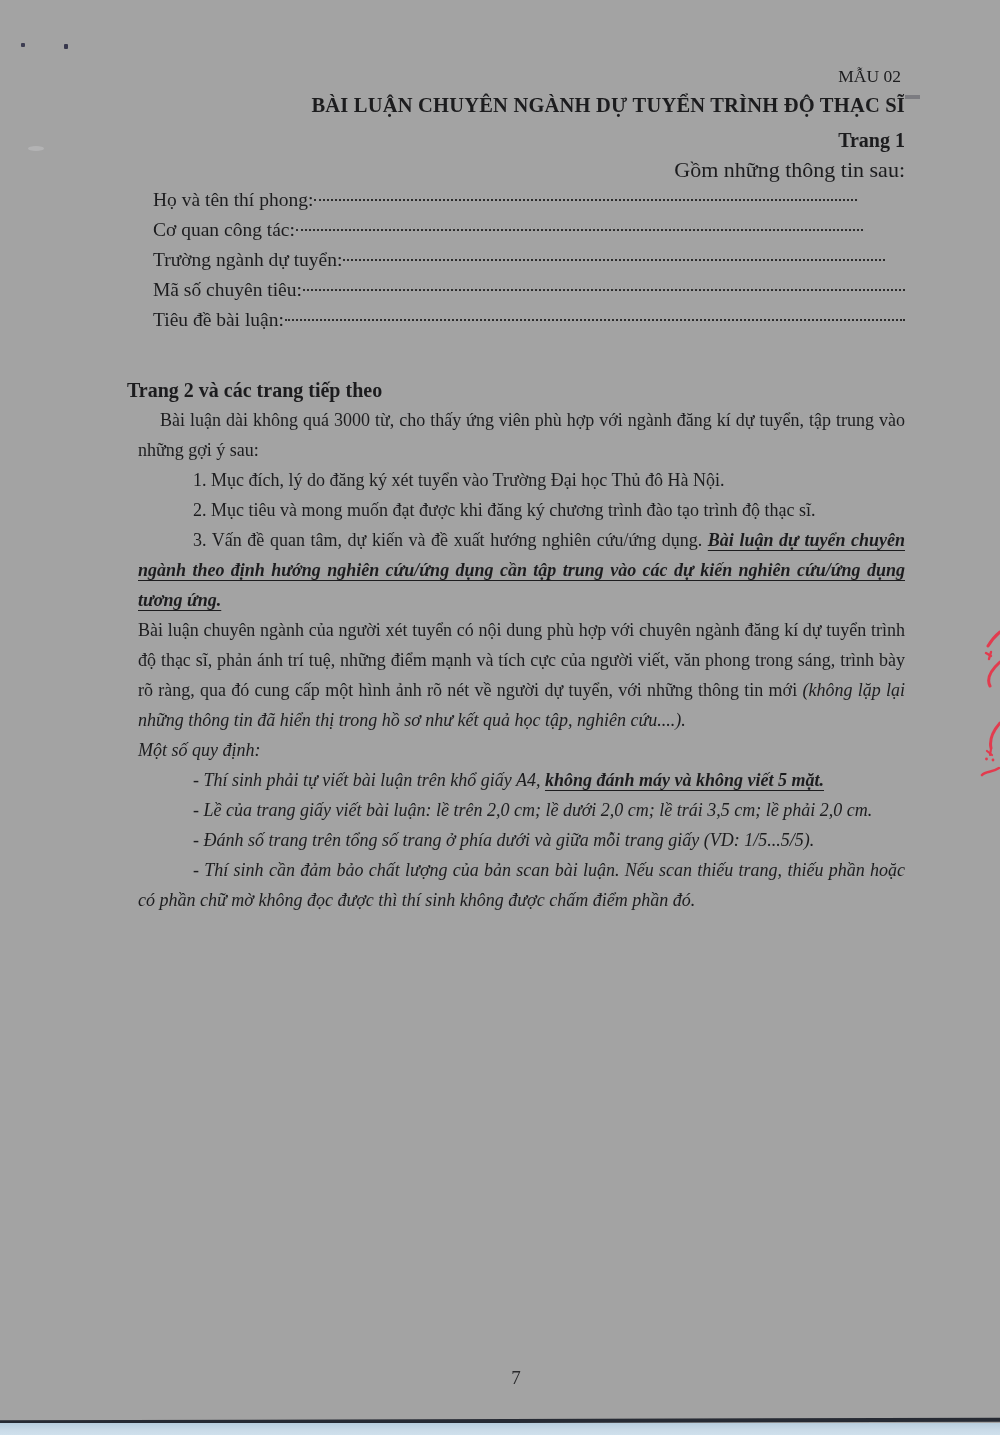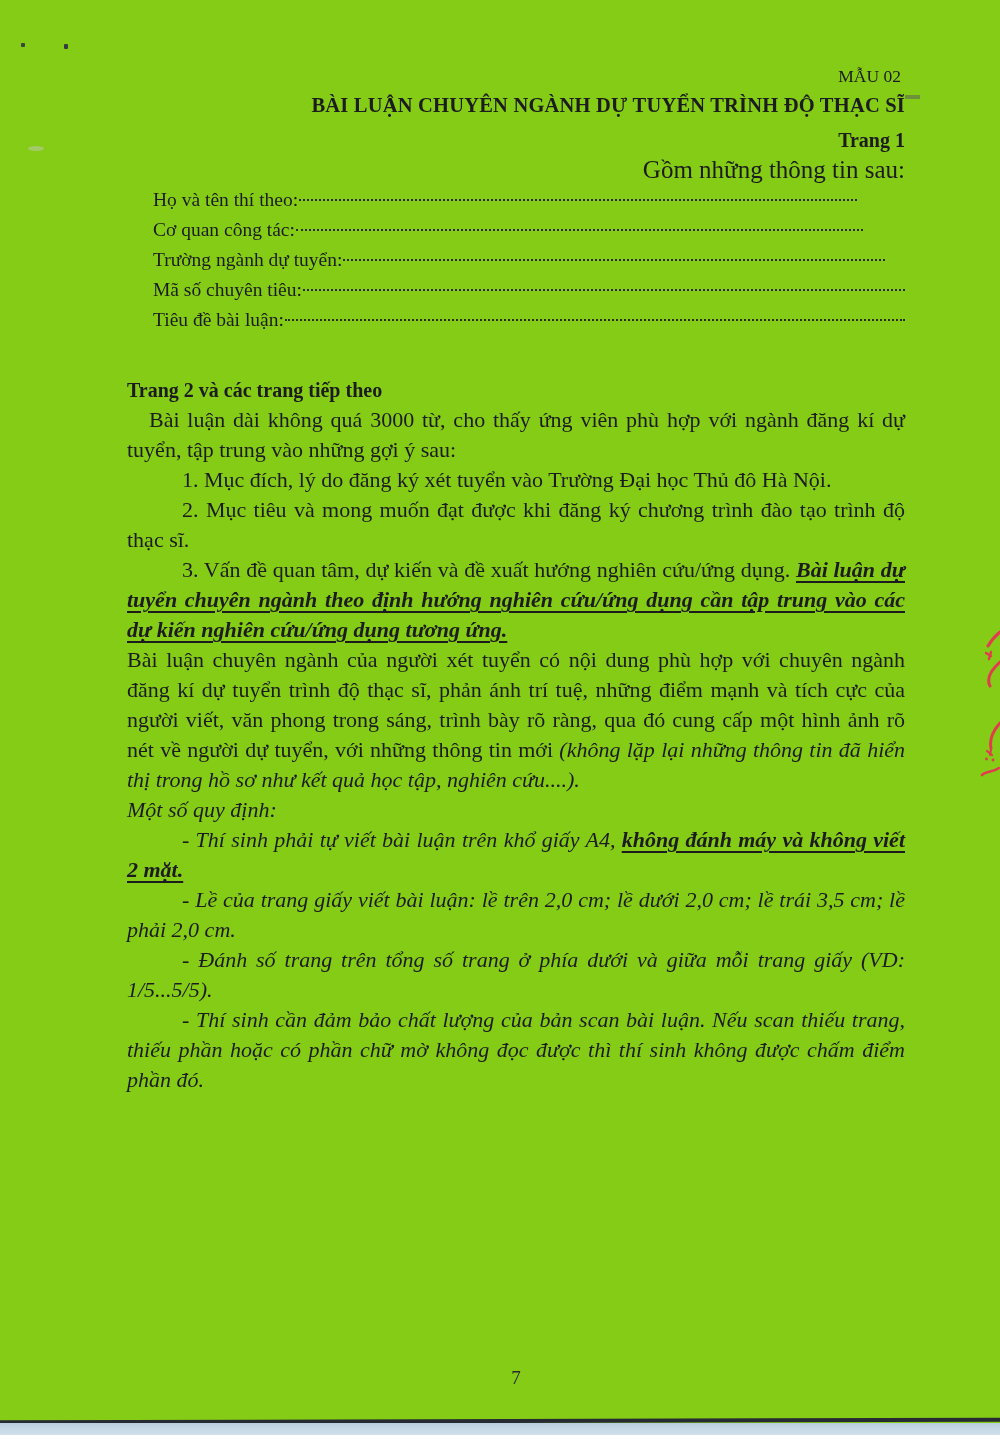--- a/index.html
+++ b/index.html
@@ -1,43 +1,43 @@
 <!DOCTYPE html>
 <html><head>
 <meta charset="utf-8">
 <style>
   * { margin:0; padding:0; box-sizing:border-box; }
   html,body { background:#ffffff; }
   .page {
     position:relative;
     width:1000px; height:1435px;
-    background:#84cc16;
+    background:#a3a3a3;
     font-family:"Liberation Serif","DejaVu Serif",serif;
     color:#1c1c1e;
     overflow:hidden;
   }
   .content { position:absolute; left:127px; top:64px; width:778px; }
 
   .form-code { text-align:right; font-size:17.5px; line-height:24px; padding-right:4px; margin-bottom:3px; }
   .doc-title { font-size:20.5px; font-weight:bold; text-align:right; letter-spacing:.2px; line-height:28px; margin-bottom:6px; }
 
   .sec1 { margin-left:26px;text-align:right; }
   .heading { font-weight:bold; font-size:20px; line-height:30px; }
-  .line  { font-size:25px; line-height:30px; }
+  .line  { font-size:22px; line-height:30px; }
 
   .field-row { display:flex; align-items:baseline; font-size:19.5px; line-height:30px; }
   .leader { flex:1; border-bottom:2.2px dotted #2b2b2b; transform:translateY(-5px); margin-left:1px; }
   .field-row:nth-of-type(1) .leader { margin-right:68px; }
   .field-row:nth-of-type(2) .leader { margin-right:60px; }
   .field-row:nth-of-type(3) .leader { margin-right:48px; }
   .field-row:nth-of-type(4) .leader { margin-right:42px; }
   .field-row:nth-of-type(5) .leader { margin-right:20px; }
 
   .sec2 { margin-top:40px; }
-  .p { font-size:22px; line-height:30px; text-align:justify; }
+  .p { font-size:18px; line-height:30px; text-align:justify;margin-left:11px; }
   .indent-sm { text-indent:22px; }
   .indent-lg { text-indent:55px; }
   .it { font-style:italic; }
   .emph { font-weight:bold; font-style:italic; text-decoration:underline; text-underline-offset:4px; }
 
   .page-number { position:absolute; left:127px; width:778px; top:1367px; text-align:center; font-size:19px; color:#2a2a2c; }
 
   .speck { position:absolute; background:#2c2c44; border-radius:1px; }
   .speck-1 { left:21px; top:43px;  width:4px; height:4px; opacity:.85; }
   .speck-2 { left:64px; top:44px;  width:4px; height:5px; opacity:.9; }
@@ -66,21 +66,21 @@
   <div class="content">
 
     <div class="form-code">MẪU 02</div>
     <h1 class="doc-title">BÀI LUẬN CHUYÊN NGÀNH DỰ TUYỂN TRÌNH ĐỘ THẠC SĨ</h1>
 
     <section class="sec1">
       <div class="heading">Trang 1</div>
       <div class="line">Gồm những thông tin sau:</div>
 
       <div class="field-row">
-        <span class="field-label">Họ và tên thí theo:</span>
+        <span class="field-label">Họ và tên thí phong:</span>
         <span class="leader"></span>
       </div>
       <div class="field-row">
         <span class="field-label">Cơ quan công tác:</span>
         <span class="leader"></span>
       </div>
       <div class="field-row">
         <span class="field-label">Trường ngành dự tuyển:</span>
         <span class="leader"></span>
       </div>
@@ -102,21 +102,21 @@
       <p class="p indent-lg">1. Mục đích, lý do đăng ký xét tuyển vào Trường Đại học Thủ đô Hà Nội.</p>
       <p class="p indent-lg">2. Mục tiêu và mong muốn đạt được khi đăng ký chương trình đào tạo trình độ thạc sĩ.</p>
 
       <p class="p indent-lg"><span>3. Vấn đề quan tâm, dự kiến và đề xuất hướng nghiên cứu/ứng dụng. </span><span class="emph">Bài luận dự tuyển chuyên ngành theo định hướng nghiên cứu/ứng dụng cần tập trung vào các dự kiến nghiên cứu/ứng dụng tương ứng.</span></p>
 
       <p class="p"><span>Bài luận chuyên ngành của người xét tuyển có nội dung phù hợp với chuyên ngành đăng kí dự tuyển trình độ thạc sĩ, phản ánh trí tuệ, những điểm mạnh và tích cực của người viết, văn phong trong sáng, trình bày rõ ràng, qua đó cung cấp một hình ảnh rõ nét về người dự tuyển, với những thông tin mới </span><span class="it">(không lặp lại những thông tin đã hiển thị trong hồ sơ như kết quả học tập, nghiên cứu....).</span></p>
 
       <p class="p it">Một số quy định:</p>
 
 
-      <p class="p it indent-lg"><span>- Thí sinh phải tự viết bài luận trên khổ giấy A4, </span><span class="emph">không đánh máy và không viết 2 mặt.</span></p>
+      <p class="p it indent-lg"><span>- Thí sinh phải tự viết bài luận trên khổ giấy A4, </span><span class="emph">không đánh máy và không viết 5 mặt.</span></p>
 
       <p class="p it indent-lg">- Lề của trang giấy viết bài luận: lề trên 2,0 cm; lề dưới 2,0 cm; lề trái 3,5 cm; lề phải 2,0 cm.</p>
       <p class="p it indent-lg">- Đánh số trang trên tổng số trang ở phía dưới và giữa mỗi trang giấy (VD: 1/5...5/5).</p>
       <p class="p it indent-lg">- Thí sinh cần đảm bảo chất lượng của bản scan bài luận. Nếu scan thiếu trang, thiếu phần hoặc có phần chữ mờ không đọc được thì thí sinh không được chấm điểm phần đó.</p>
     </section>
   </div>
 
   <div class="page-number">7</div>
 
   <svg class="red-marks" viewBox="0 0 26 156" fill="none" stroke="#e23b4e" stroke-width="3" stroke-linecap="round">

